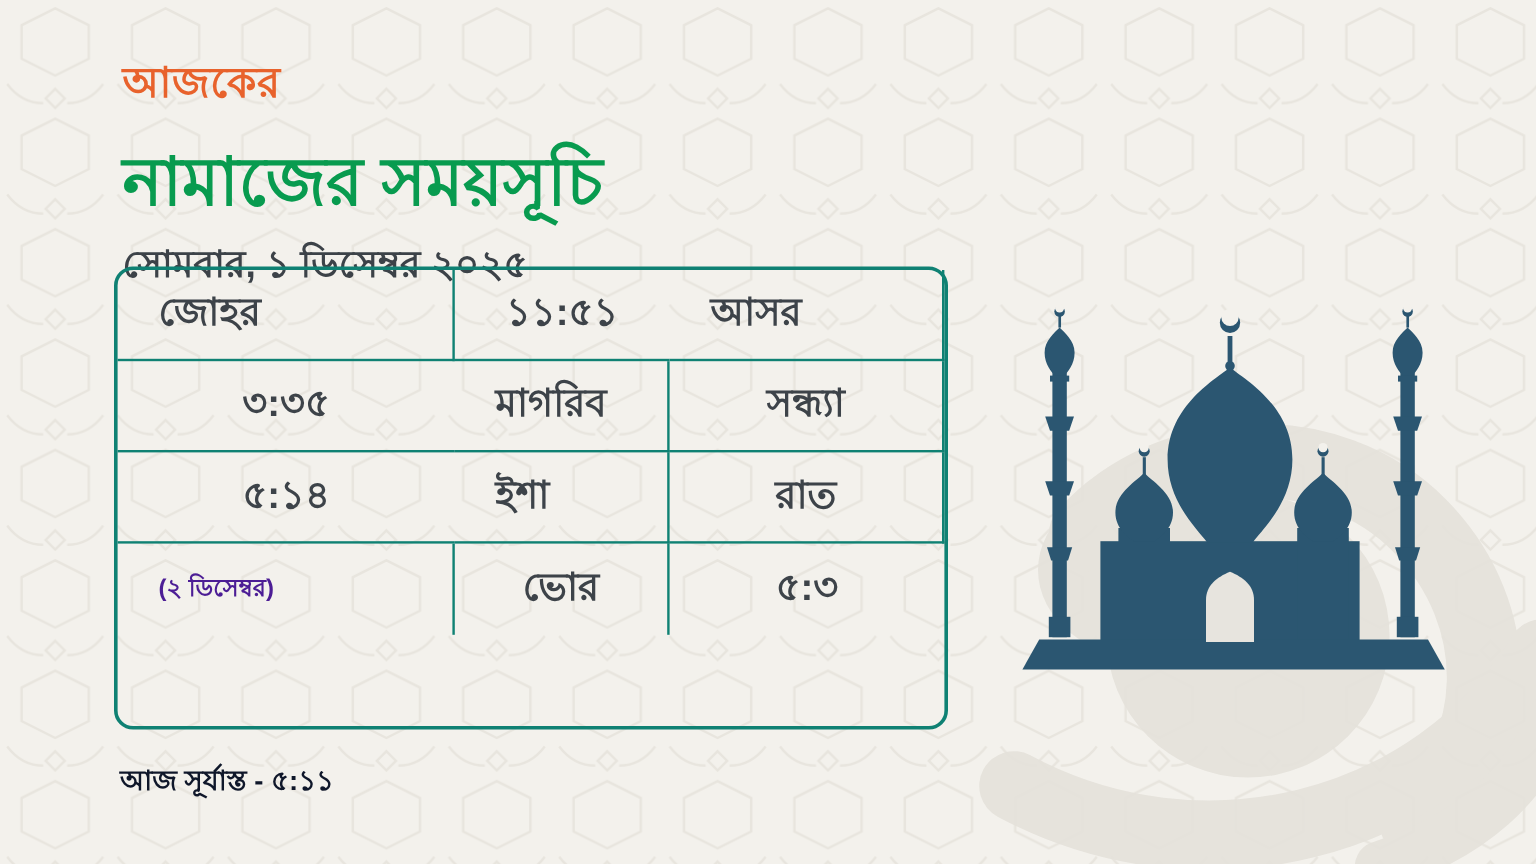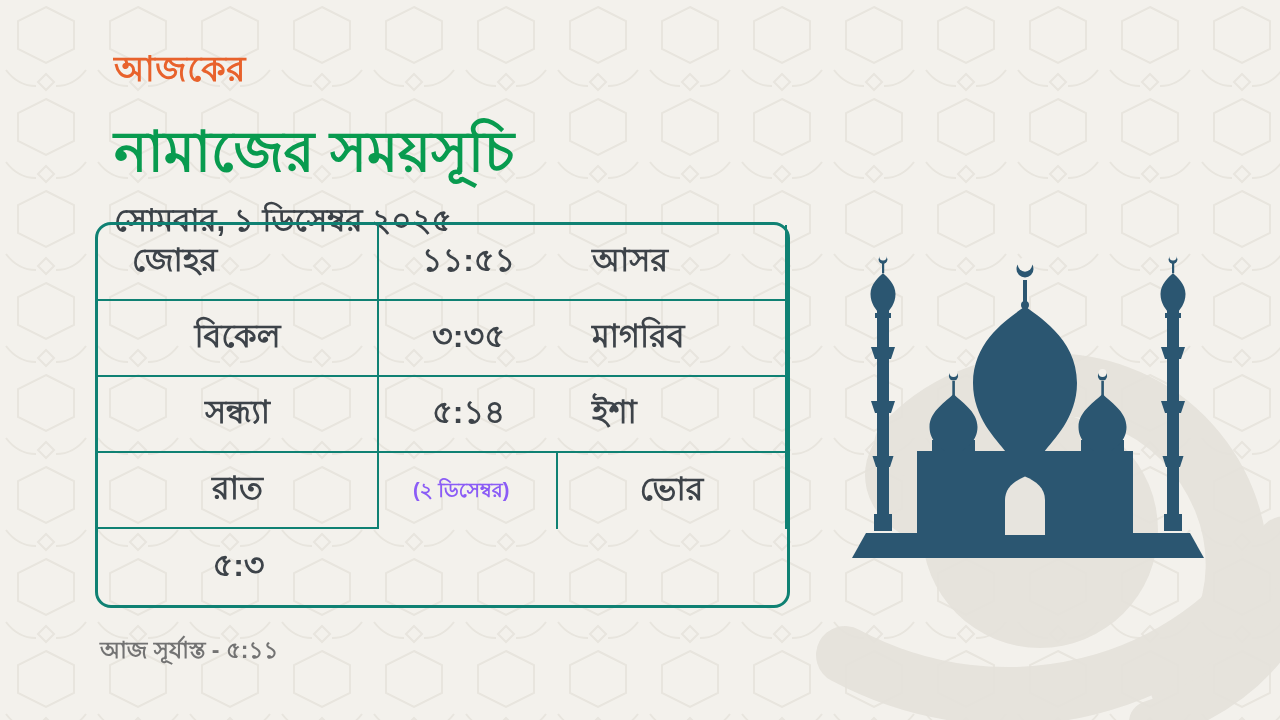--- a/index.html
+++ b/index.html
@@ -8,21 +8,21 @@
     width:1280px;height:720px;
     overflow:hidden;
     background:#f3f1ec;
     font-family:"Liberation Sans","DejaVu Sans",sans-serif;
   }
   .layer{position:absolute;left:0;top:0;width:1280px;height:720px;}
   #bg-pattern{z-index:0;}
   #swirl{z-index:1;}
   #mosque{position:absolute;left:848px;top:254px;width:360px;height:312px;z-index:2;}
 
-  .header{position:absolute;left:114px;top:42px;z-index:3;}
+  .header{position:absolute;left:102px;top:42px;z-index:3;}
   .kicker{font-size:35px;font-weight:700;color:#e8622c;letter-spacing:.5px;}
   .title{font-size:56px;font-weight:700;color:#089b4f;line-height:1.1;margin-top:20px;}
   .pdate{font-size:31px;font-weight:700;color:#3c4248;margin-top:13px;}
 
   .ptable{
     position:absolute;left:95px;top:222px;width:695px;height:386px;
     box-sizing:border-box;
     border:3px solid #0f8173;border-radius:16px;
     display:grid;
     grid-template-columns:281px 179px 1fr;
@@ -31,26 +31,26 @@
   }
   .cell{
     display:flex;align-items:center;justify-content:center;
     border-bottom:2px solid #0f8173;
     color:#3d4349;font-weight:700;font-size:32px;
     box-sizing:border-box;white-space:nowrap;
   }
   .cell.cname{justify-content:flex-start;padding-left:34px;gap:10px;}
   .cell.cr{border-right:2px solid #0f8173;}
   .ptable .cell:nth-last-child(-n+3){border-bottom:none;}
-  .pnote{font-size:20px;font-weight:700;color:#8b5cf6;}
+  .pnote{font-size:20px;font-weight:700;color:#4c1d95;}
 
   .footer{
     position:absolute;left:100px;top:632px;width:692px;
     display:flex;justify-content:space-between;
-    font-size:23px;font-weight:700;color:#737373;z-index:3;
+    font-size:23px;font-weight:700;color:#0f172a;z-index:3;
   }
 </style>
 </head>
 <body>
 
 <svg id="bg-pattern" class="layer" viewBox="0 0 1280 720" xmlns="http://www.w3.org/2000/svg">
   <defs>
     <pattern id="geo" width="92" height="92" patternUnits="userSpaceOnUse">
       <g fill="none" stroke="#dcd8cf" stroke-width="2">
         <path d="M46 7 L74 21 L74 49 L46 63 L18 49 L18 21 Z"></path>
@@ -140,21 +140,20 @@
   <div class="cell cname cr">
     <span>জোহর</span>
     <span class="pnote"></span>
   </div>
   <div class="cell">১১:৫১</div>
 
   <div class="cell cname cr">
     <span>আসর</span>
     <span class="pnote"></span>
   </div>
-  <div class="cell cr">বিকেল</div>
   <div class="cell">৩:৩৫</div>
 
   <div class="cell cname cr">
     <span>মাগরিব</span>
     <span class="pnote"></span>
   </div>
   <div class="cell cr">সন্ধ্যা</div>
   <div class="cell">৫:১৪</div>
 
   <div class="cell cname cr">

